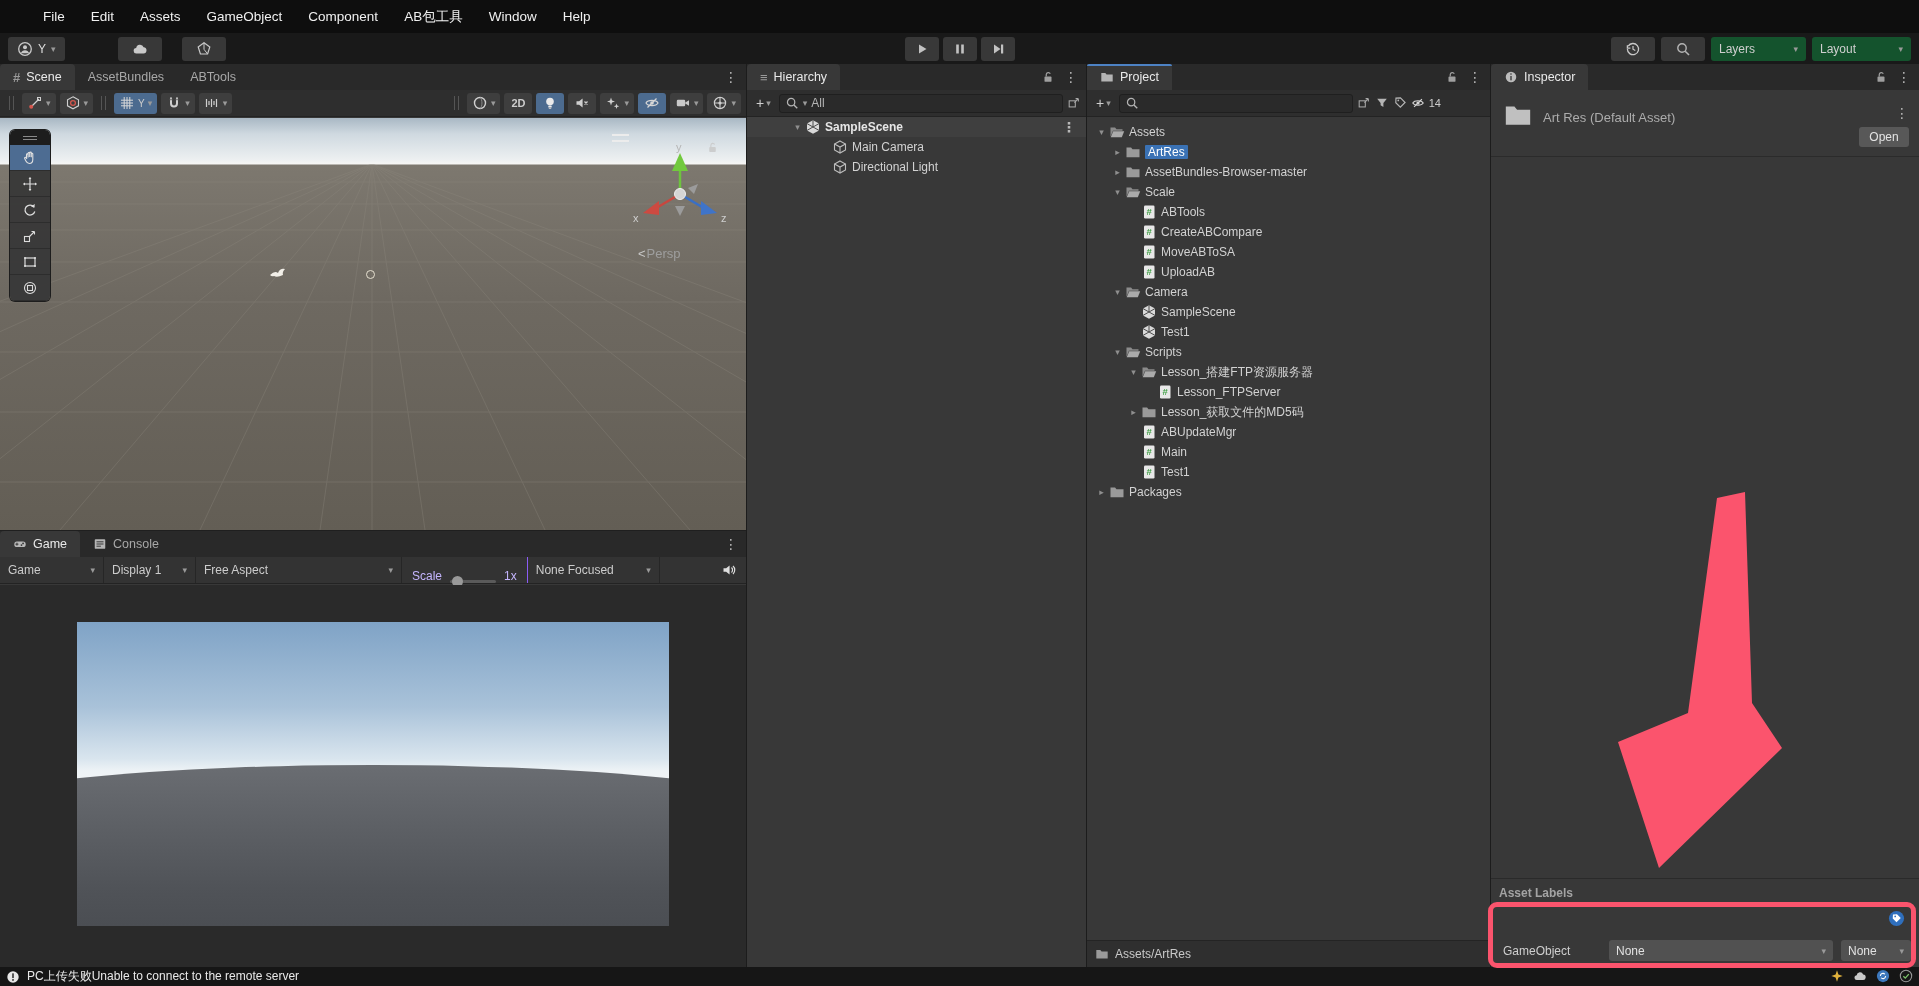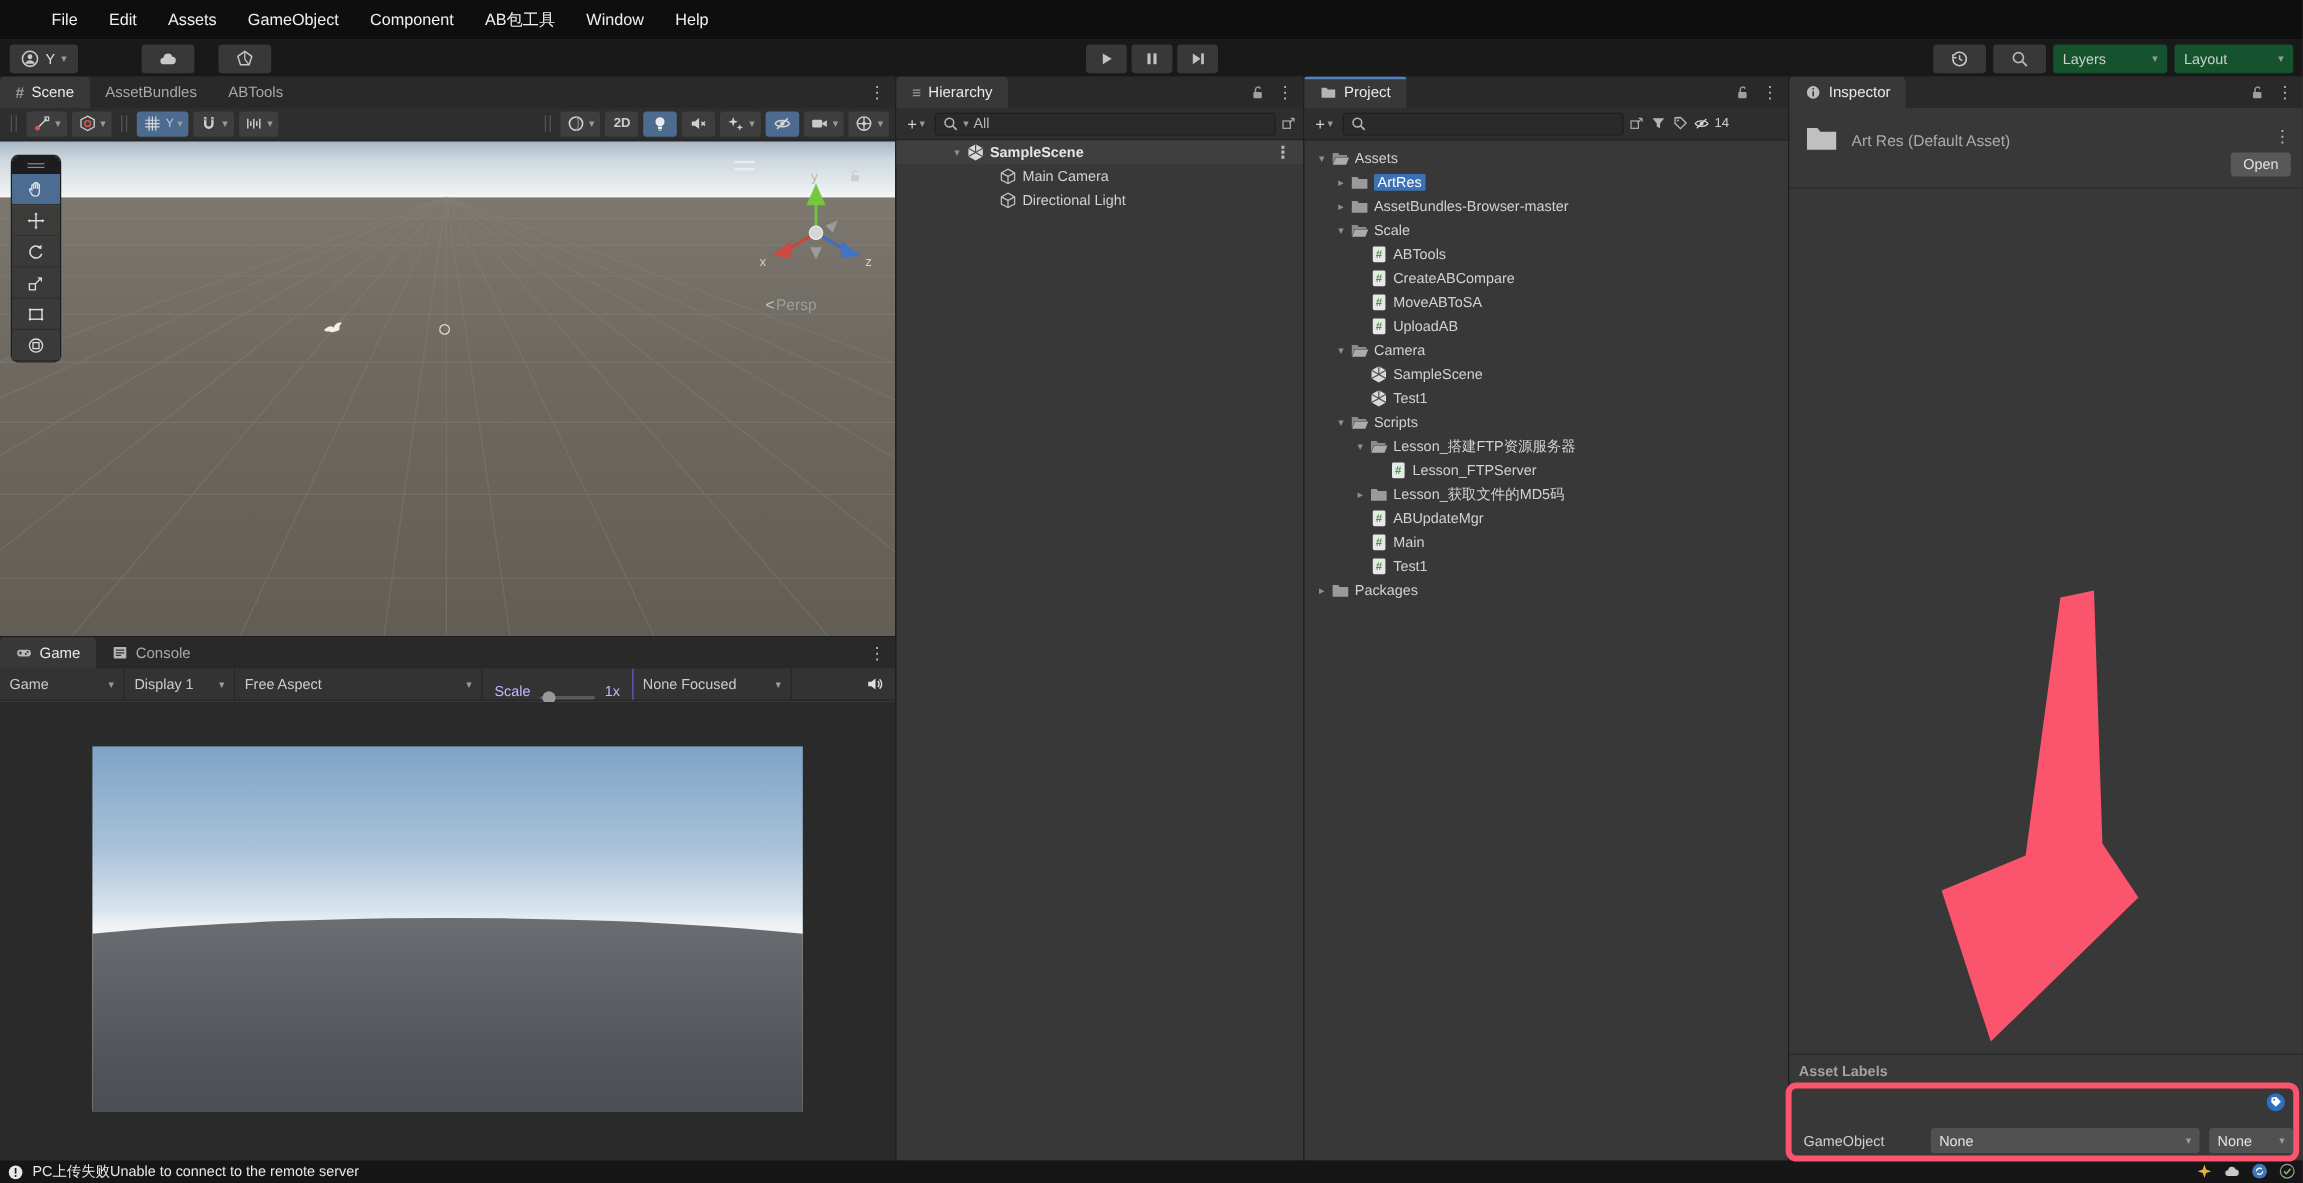--- a/index.html
+++ b/index.html
@@ -829,20 +829,28 @@
         <div class="trow">
      <span class="arrow" style="margin-left:8px">▸</span>
      <span class="ticon">
             <svg viewBox="0 0 16 16">
               <path d="M1.5 3.5h4.6l1.4 1.7h7v8H1.5z" fill="#9a9a9a"></path>
             </svg>
           </span>
      <span class="tlabel">Packages</span>
    </div>
       </div>
+    <div class="breadcrumb">
+      <span class="ic14">
+          <svg viewBox="0 0 16 16">
+            <path d="M1.5 3.5h4.6l1.4 1.7h7v8H1.5z" fill="#9a9a9a"></path>
+          </svg>
+        </span>
+      <span>Assets/ArtRes</span>
+    </div>
   </div>
 
   <div class="panel" id="inspector-panel">
     <div class="tabbar">
       <div class="tabs">
         <div class="tab active">
           <span class="ic14">
               <svg viewBox="0 0 16 16">
                 <circle cx="8" cy="8" r="6" fill="#bcbcbc"></circle>
                 <rect x="7.3" y="6.8" width="1.4" height="5" fill="#2d2d2d"></rect>

